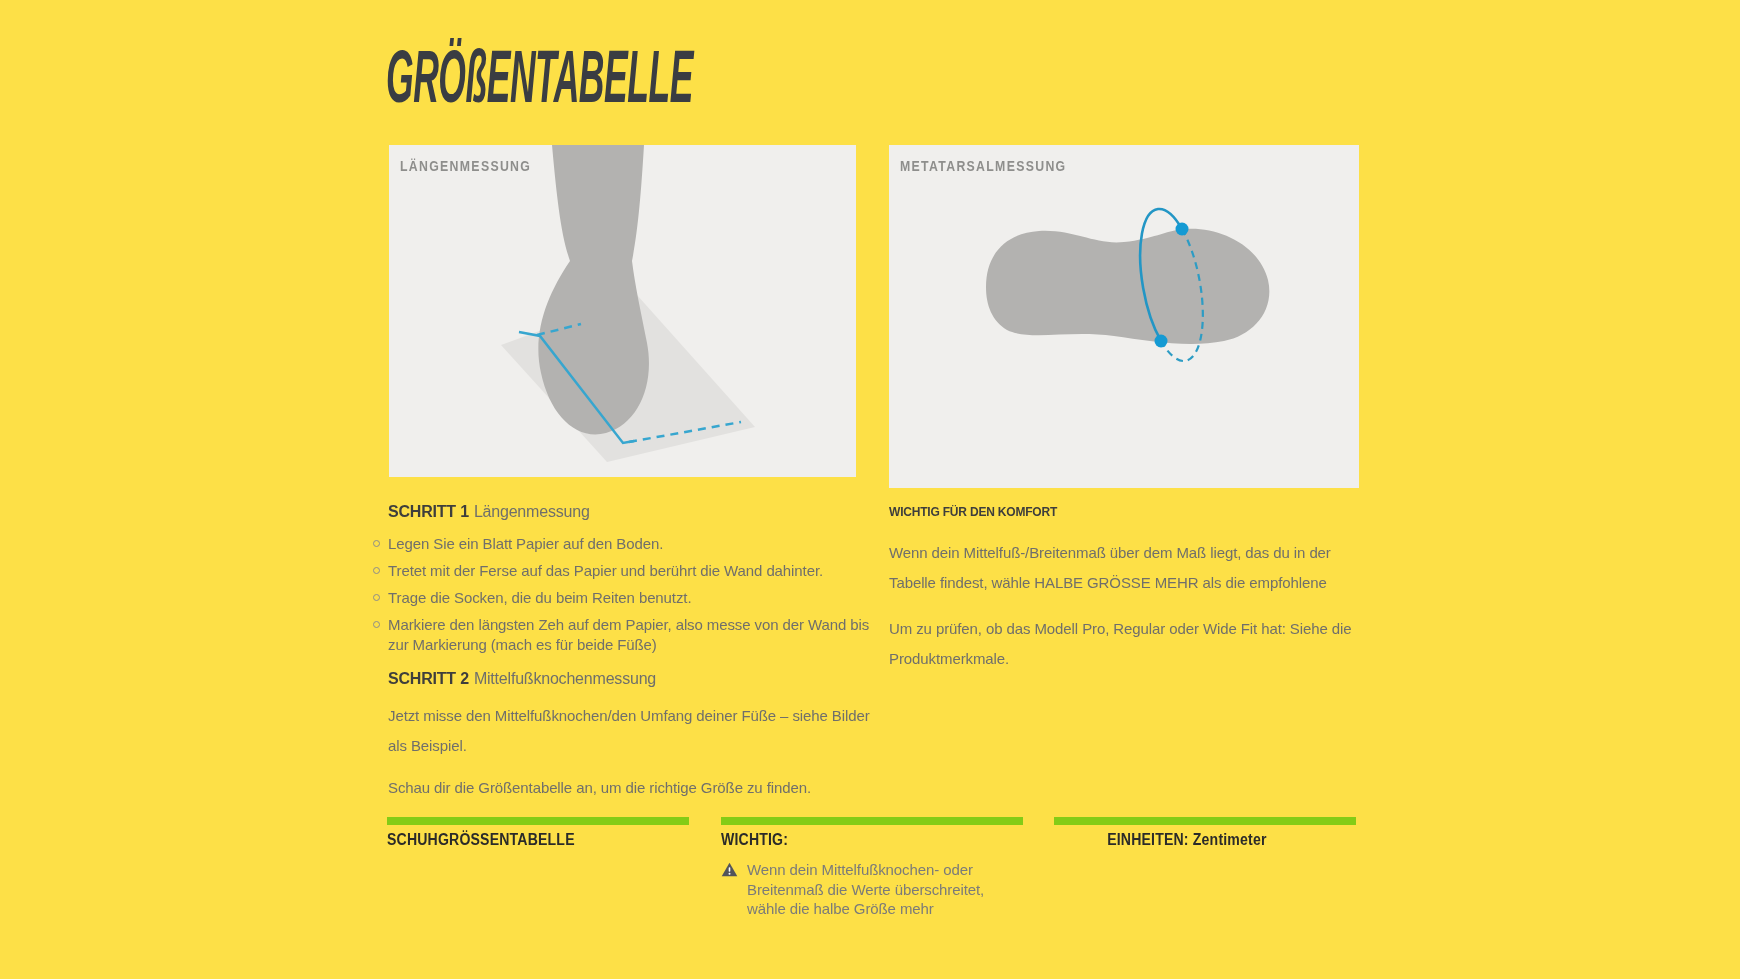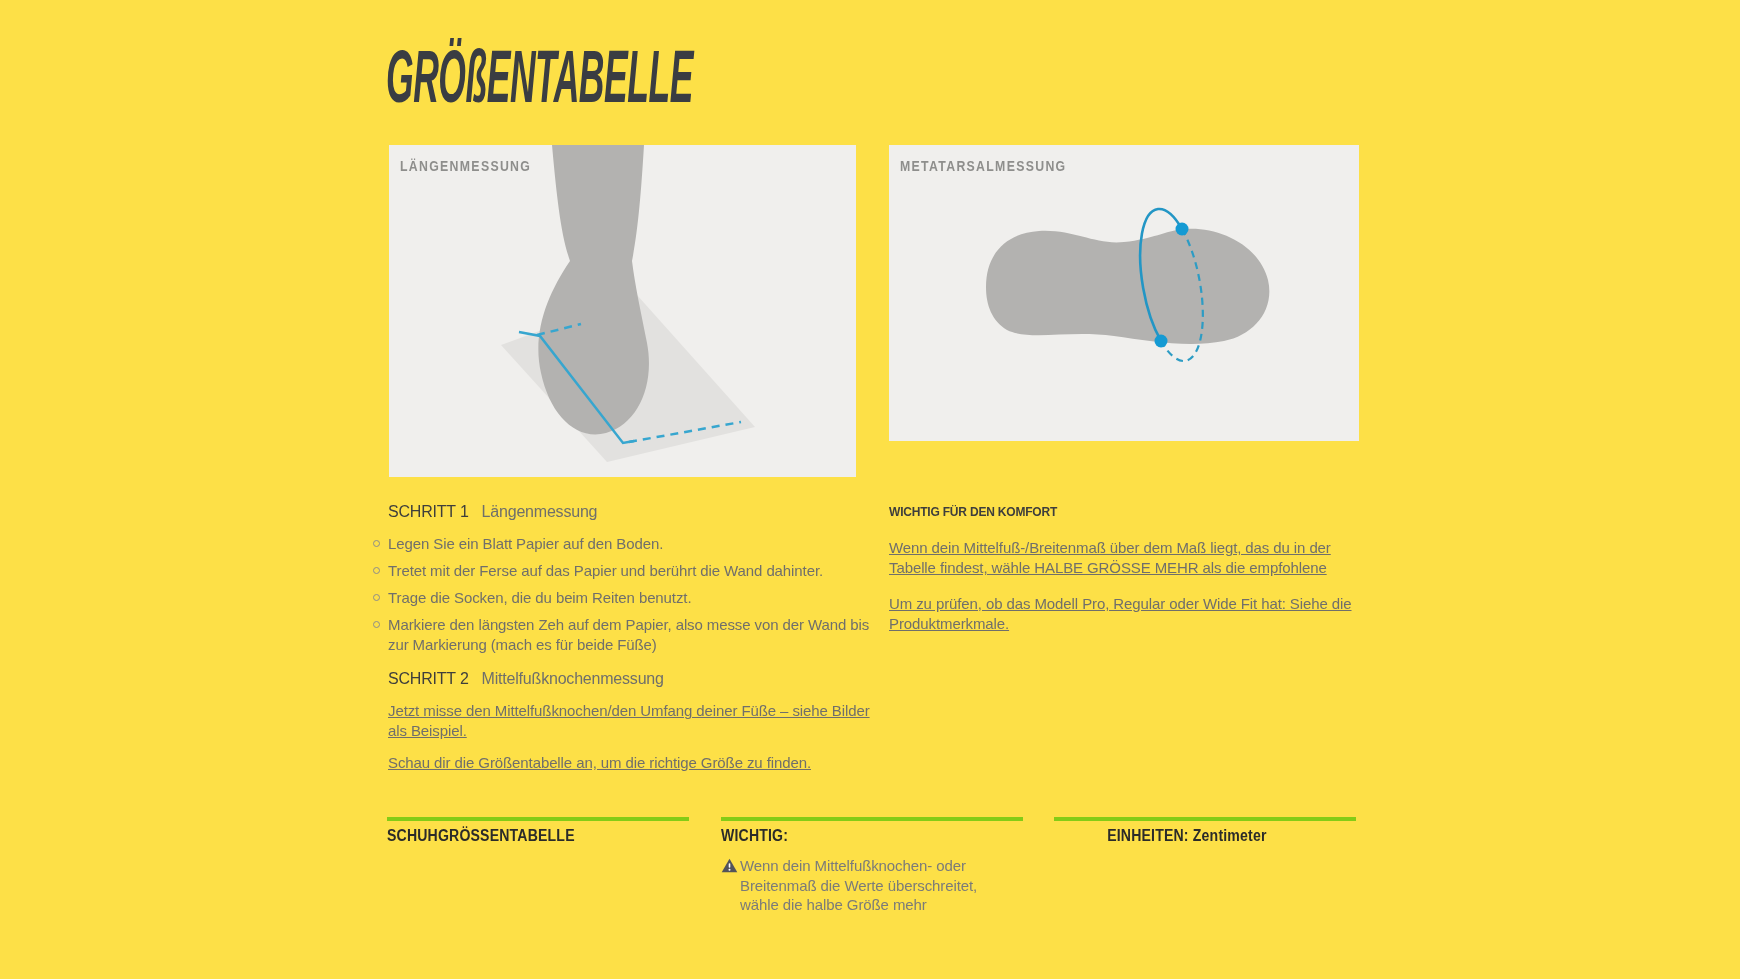--- a/index.html
+++ b/index.html
@@ -11,55 +11,55 @@
   .page-title{
     position:absolute; left:386px; top:44px;
     font-size:74px; line-height:66px; font-weight:bold; font-style:italic;
     letter-spacing:-1px; color:#3a3d42; white-space:nowrap;
     transform:scaleX(0.48); transform-origin:left top;
   }
 
   
   .panel{ position:absolute; background:#f0efed; }
   .panel-length{ left:389px; top:145px; width:467px; height:332px; }
-  .panel-meta{ left:889px; top:145px; width:470px; height:296px; }
+  .panel-meta{ left:889px; top:145px; width:470px; height:343px; }
   .panel-label{
     position:absolute; left:11px; top:12px;
     font-size:15px; font-weight:bold; letter-spacing:1.6px; color:#8e8e8c;
     transform:scaleX(0.82); transform-origin:left top; white-space:nowrap;
   }
   .panel svg{ position:absolute; left:0; top:0; }
 
   
   .col-left{ position:absolute; left:388px; top:502px; width:500px; }
   .col-right{ position:absolute; left:889px; top:502px; width:480px; }
   .step-head{ font-size:16px; line-height:20px; letter-spacing:-0.2px; color:#6f6f6b; }
-  .step-head b{ color:#3e3e3c; font-weight:normal; margin-right:13px; }
-  .body-text{ font-size:15px; line-height:20px; letter-spacing:-0.1px; color:#706f6b;text-decoration:underline; }
+  .step-head b{ color:#3e3e3c; font-weight:bold; margin-right:5px; }
+  .body-text{ font-size:15px; line-height:30px; letter-spacing:-0.1px; color:#706f6b; }
   .col-left ul{ list-style:none; margin-top:12px; }
   .col-left li{
     position:relative; font-size:15px; line-height:20px; letter-spacing:-0.1px;
     color:#706f6b; margin-bottom:7px;
   }
   .col-left li .bullet-marker{
     position:absolute; left:-15px; top:6px; width:7px; height:7px;
     border:1.5px solid #8d8d8b; border-radius:50%;
   }
   .mt14{ margin-top:14px; } .mt12{ margin-top:12px; } .mt16{ margin-top:16px; }
   .comfort-head{ font-size:12px; line-height:20px; font-weight:bold; color:#3e3e3c; letter-spacing:-0.2px; }
 
   
   .footer{ position:absolute; left:387px; top:817px; width:970px; height:130px; }
-  .footer-col{ position:absolute; top:0; width:302px; border-top:4px solid #84cc16; }
+  .footer-col{ position:absolute; top:0; width:302px; border-top:8px solid #84cc16; }
   .footer-col-1{ left:0; } .footer-col-2{ left:334px; } .footer-col-3{ left:667px;text-align:center; }
   .footer-label{
     padding-top:6px; font-size:16px; font-weight:bold; color:#2b2b29;
     letter-spacing:0.2px; transform:scaleX(0.88); transform-origin:left top; white-space:nowrap;
   }
-  .warning-row{ display:flex; margin-top:11px; gap:2px; }
+  .warning-row{ display:flex; margin-top:11px; gap:9px; }
   .warning-row svg{ flex:0 0 auto; margin-top:2px; }
   .warning-text{ width:238px; font-size:15px; line-height:19.5px; letter-spacing:-0.1px; color:#7b7b79; }
 </style>
 </head>
 <body>
 
 <div class="page">
 
   <h1 class="page-title">GRÖßENTABELLE</h1>
 

